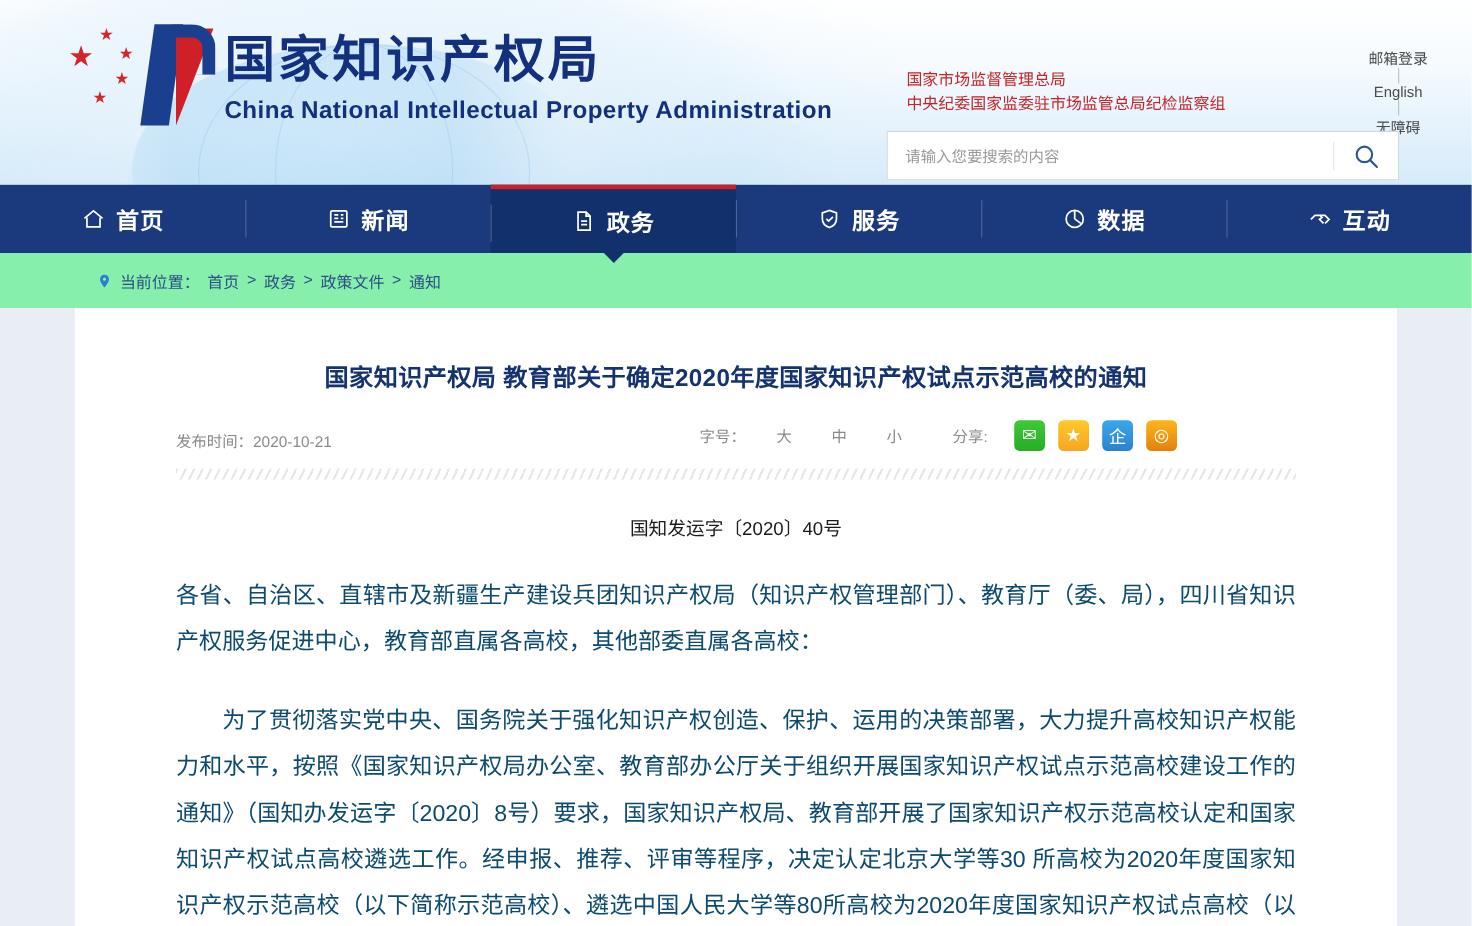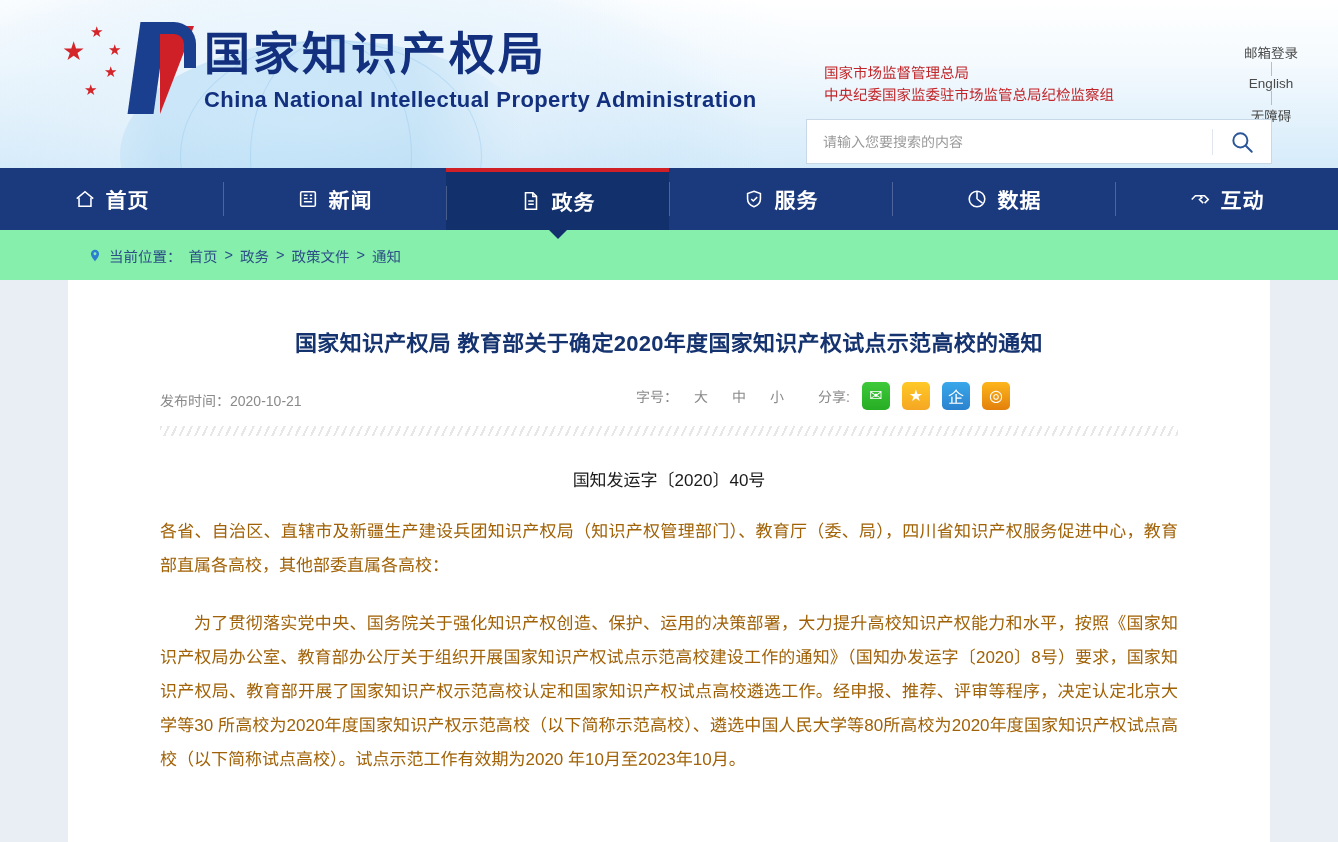--- a/index.html
+++ b/index.html
@@ -245,21 +245,21 @@
     color: #8a8a8a;
     position: relative;
     height: 30px;
   }
   .pubtime { white-space: nowrap; }
   .meta-right {
     position: absolute;
     left: 476px;
     display: flex;
     align-items: center;
-    gap: 0;
+    gap: 12px;
   }
   .fontsize-label { color: #8a8a8a; margin-right: 4px; }
   .fs-opt { color: #8a8a8a; padding: 0 12px; cursor: pointer; }
   .share-label { color: #8a8a8a; margin: 0 12px 0 22px; }
   .share-icons { display: flex; gap: 12px; align-items: center; }
   .sic {
     width: 28px; height: 28px;
     border-radius: 5px;
     display: flex; align-items: center; justify-content: center;
     font-size: 16px; color: #fff;
@@ -276,24 +276,24 @@
     background: repeating-linear-gradient(115deg, #e7e7e7 0 2px, #ffffff 2px 7px);
   }
 
   .docnum {
     margin-top: 30px;
     text-align: center;
     font-size: 17px;
     color: #1a1a1a;
   }
   .para {
-    margin-top: 24px;
-    font-size: 17px;
+    margin-top: 30px;
+    font-size: 21px;
     line-height: 2;
-    color: #a16207;
+    color: #0c4a6e;
     text-align: justify;
   }
   .para.indent { text-indent: 2em; }
 </style>
 </head>
 <body>
 
 <div class="header">
   <div class="globe"></div>
 

